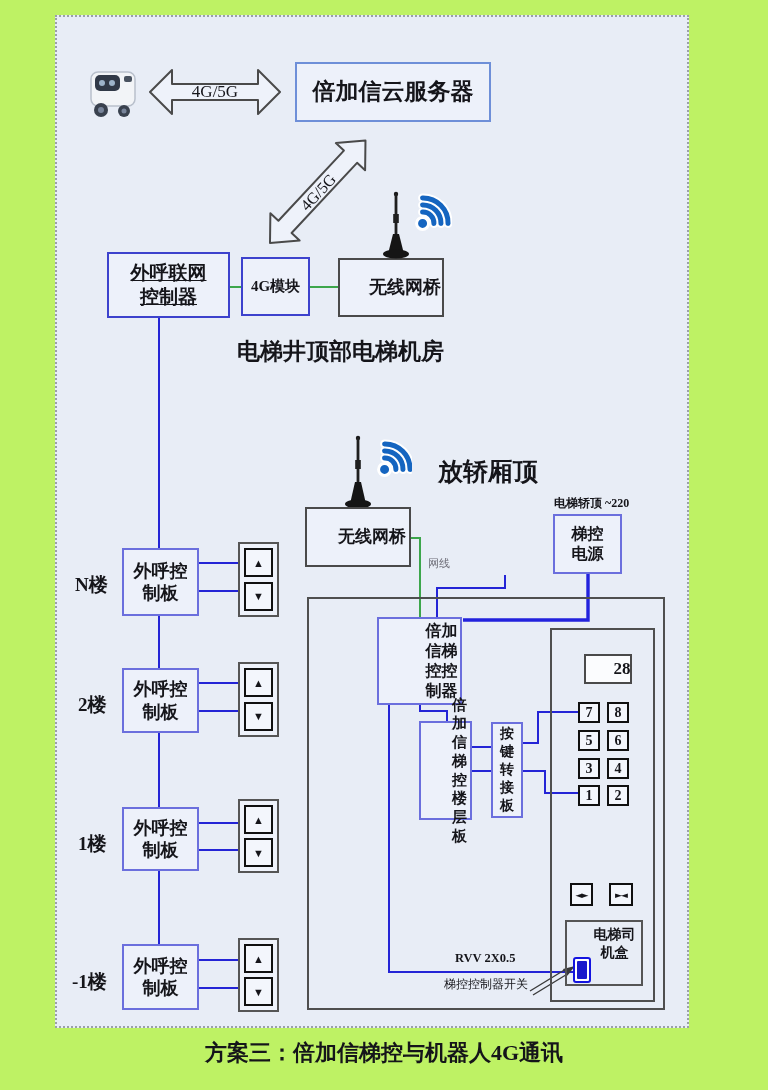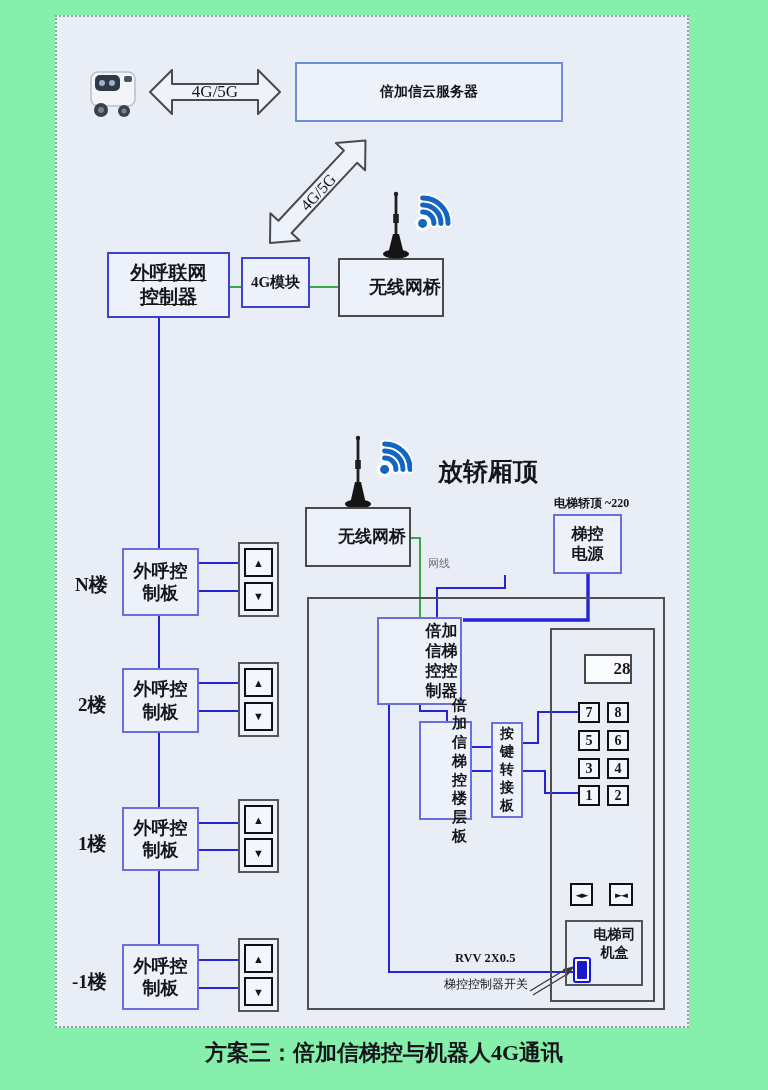--- a/index.html
+++ b/index.html
@@ -1,16 +1,16 @@
 <!DOCTYPE html>
 <html><head>
 <meta charset="utf-8">
 <style>
   html,body{margin:0;padding:0;background:#ffffff;}
-  #stage{position:relative;width:768px;height:1090px;background:#86efac;overflow:hidden;
+  #stage{position:relative;width:768px;height:1090px;background:#bef264;overflow:hidden;
          font-family:"Liberation Serif","DejaVu Serif",serif;color:#15151a;}
   .abs{position:absolute;box-sizing:border-box;}
   .panel{border:2px dotted #9aa0a8;background:#e8edf6;}
   .box{display:flex;align-items:center;justify-content:center;text-align:center;
        white-space:pre-line;font-weight:bold;background:#edf1fa;line-height:1.25;}
   .b-blue{border:2px solid #3d42cd;}
   .b-blue-lt{border:2px solid #6b6fdd;}
   .b-cloud{border:2px solid #6e8fd8;}
   .b-dark{border:2px solid #4a4a4a;padding-left:28px;}
   .ghost{background:transparent;}
@@ -80,33 +80,33 @@
     <circle cx="38" cy="45" r="6" fill="#39414e"></circle>
       <circle cx="38" cy="45" r="2.5" fill="#78849a"></circle>
   </svg>
 
   <svg class="abs" style="left:148px;top:64px;" width="134" height="56" viewBox="0 0 134 56">
     <polygon points="2,28 24,6 24,20 110,20 110,6 132,28 110,50 110,36 24,36 24,50" fill="#eef2fa" stroke="#4a4a4a" stroke-width="2" stroke-linejoin="round"></polygon>
     <text x="67" y="33" text-anchor="middle" font-size="17" font-family="Liberation Serif, DejaVu Serif, serif" fill="#15151a">4G/5G</text>
     <line x1="30" y1="36" x2="104" y2="36" stroke="#4a4a4a" stroke-width="1"></line>
   </svg>
 
-  <div class="abs box b-cloud" style="left:295px;top:62px;width:268px;height:60px;font-size:14px;">倍加信云服务器</div>
+  <div class="abs box b-cloud" style="left:295px;top:62px;width:196px;height:60px;font-size:23px;">倍加信云服务器</div>
 
   <svg class="abs" style="left:250px;top:123px;" width="132" height="132" viewBox="0 0 132 132">
     <g transform="translate(20,120) rotate(-47)">
       <polygon points="0,0 22,-20 22,-9 118,-9 118,-20 140,0 118,20 118,9 22,9 22,20" fill="#eef2fa" stroke="#4a4a4a" stroke-width="2" stroke-linejoin="round"></polygon>
       <text x="70" y="6" text-anchor="middle" font-size="16" font-family="Liberation Serif, DejaVu Serif, serif" fill="#15151a">4G/5G</text>
     </g>
   </svg>
 
   <div class="abs box b-blue" style="left:107px;top:252px;width:123px;height:66px;font-size:19px;text-decoration:underline;">外呼联网
 控制器</div>
 
-  <div class="abs box b-blue" style="left:241px;top:257px;width:69px;height:51px;font-size:15px;">4G模块</div>
+  <div class="abs box b-blue" style="left:241px;top:257px;width:69px;height:59px;font-size:15px;">4G模块</div>
 
   <div class="abs box b-dark" style="left:338px;top:258px;width:106px;height:59px;font-size:18px;">无线网桥</div>
 
   <svg class="abs" style="left:376px;top:188px;" width="76" height="72" viewBox="0 0 76 72">
     <circle cx="20" cy="6" r="2.2" fill="#1a1a1a"></circle>
     <rect x="18.6" y="6" width="2.8" height="44" fill="#1f1f1f"></rect>
     <rect x="17.2" y="26" width="5.6" height="9" fill="#1f1f1f"></rect>
     <polygon points="12,66 28,66 23,46 17,46" fill="#151515"></polygon>
     <ellipse cx="20" cy="66" rx="13" ry="4.5" fill="#151515"></ellipse>
     <g transform="translate(48,34) rotate(45)">
@@ -118,20 +118,21 @@
       <circle cx="0" cy="2" r="7.5" fill="#ffffff"></circle>
       <g stroke="#1565c0" stroke-width="5" fill="none" stroke-linecap="round">
         <path d="M -8,-6 A 11,11 0 0 1 8,-6"></path>
         <path d="M -13,-11 A 18,18 0 0 1 13,-11"></path>
         <path d="M -18,-16 A 25,25 0 0 1 18,-16"></path>
       </g>
       <circle cx="0" cy="2" r="4.5" fill="#1565c0"></circle>
     </g>
   </svg>
 
+  <div class="abs lbl" style="left:237px;top:336px;font-size:23px;">电梯井顶部电梯机房</div>
 
   <svg class="abs" style="left:336px;top:430px;" width="76" height="80" viewBox="0 0 76 80">
     <circle cx="22" cy="8" r="2.2" fill="#1a1a1a"></circle>
     <rect x="20.6" y="8" width="2.8" height="48" fill="#1f1f1f"></rect>
     <rect x="19.2" y="30" width="5.6" height="9" fill="#1f1f1f"></rect>
     <polygon points="14,74 30,74 25,52 19,52" fill="#151515"></polygon>
     <ellipse cx="22" cy="74" rx="13" ry="4.5" fill="#151515"></ellipse>
     <g transform="translate(50,38) rotate(45)">
       <g stroke="#ffffff" stroke-width="9" fill="none" stroke-linecap="round">
         <path d="M -8,-6 A 11,11 0 0 1 8,-6"></path>

